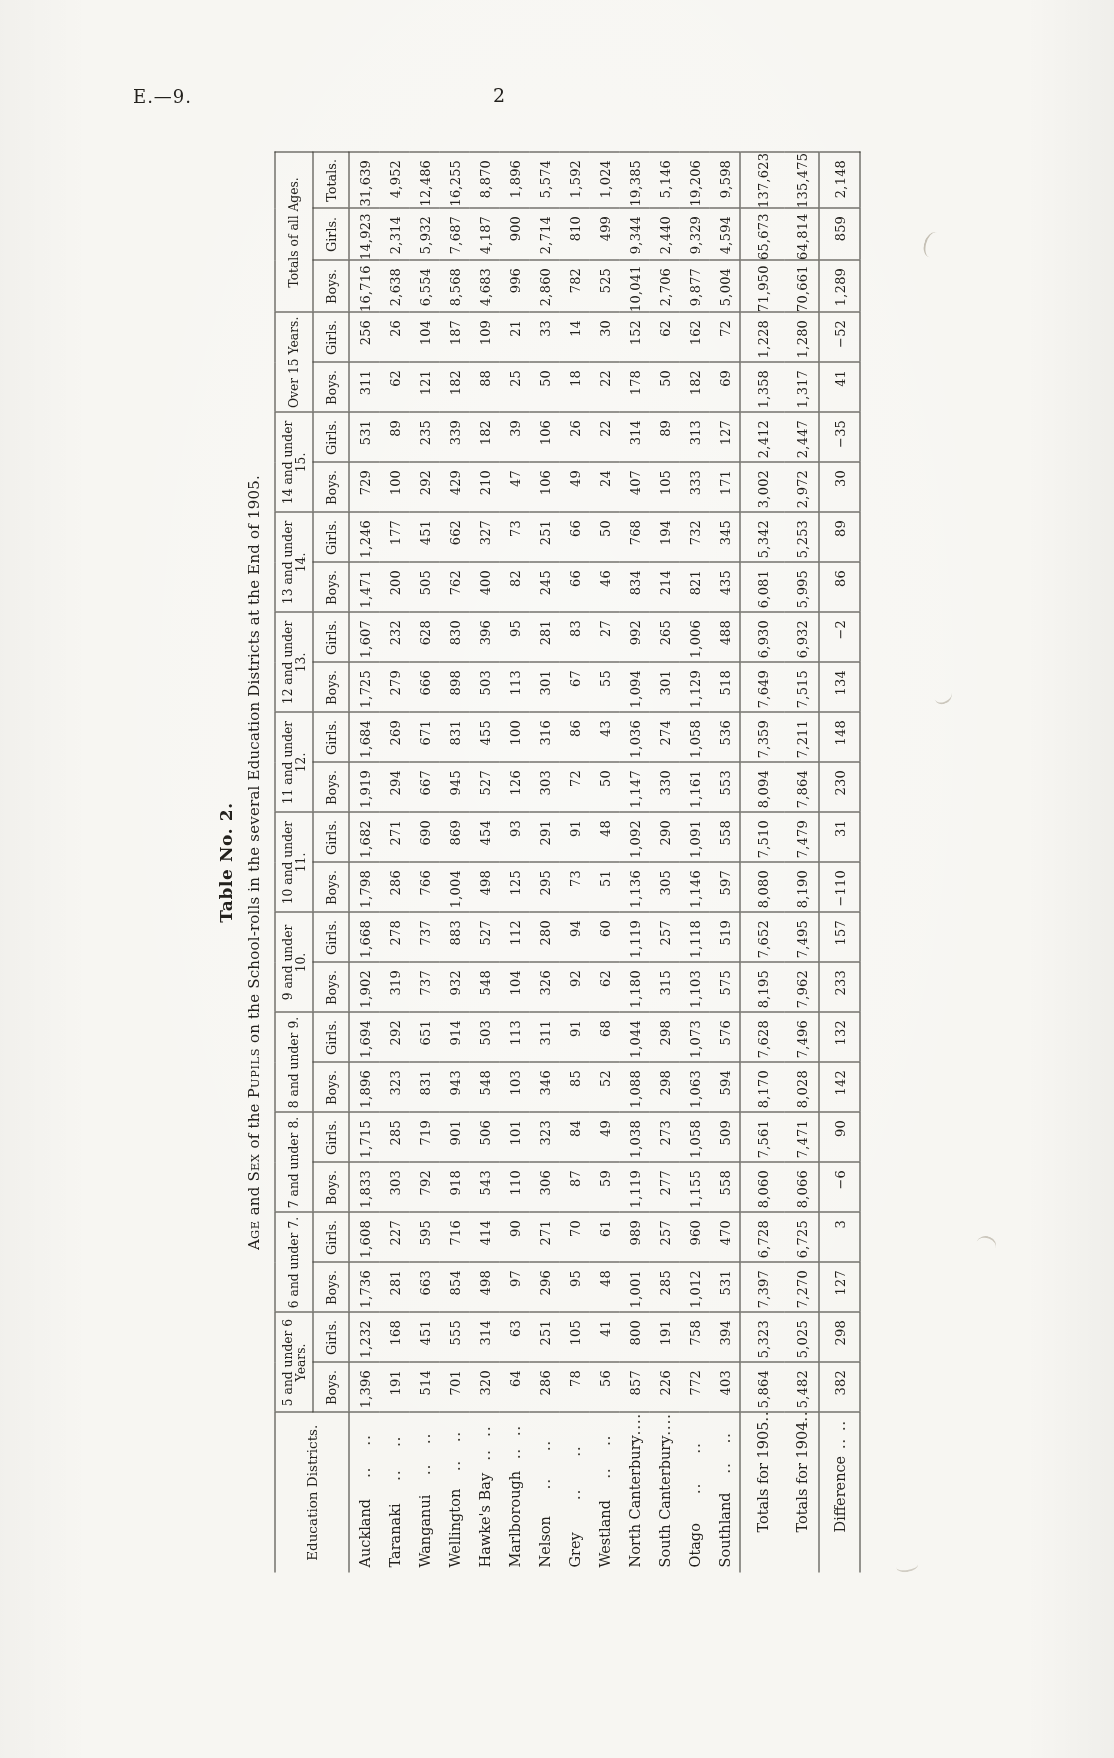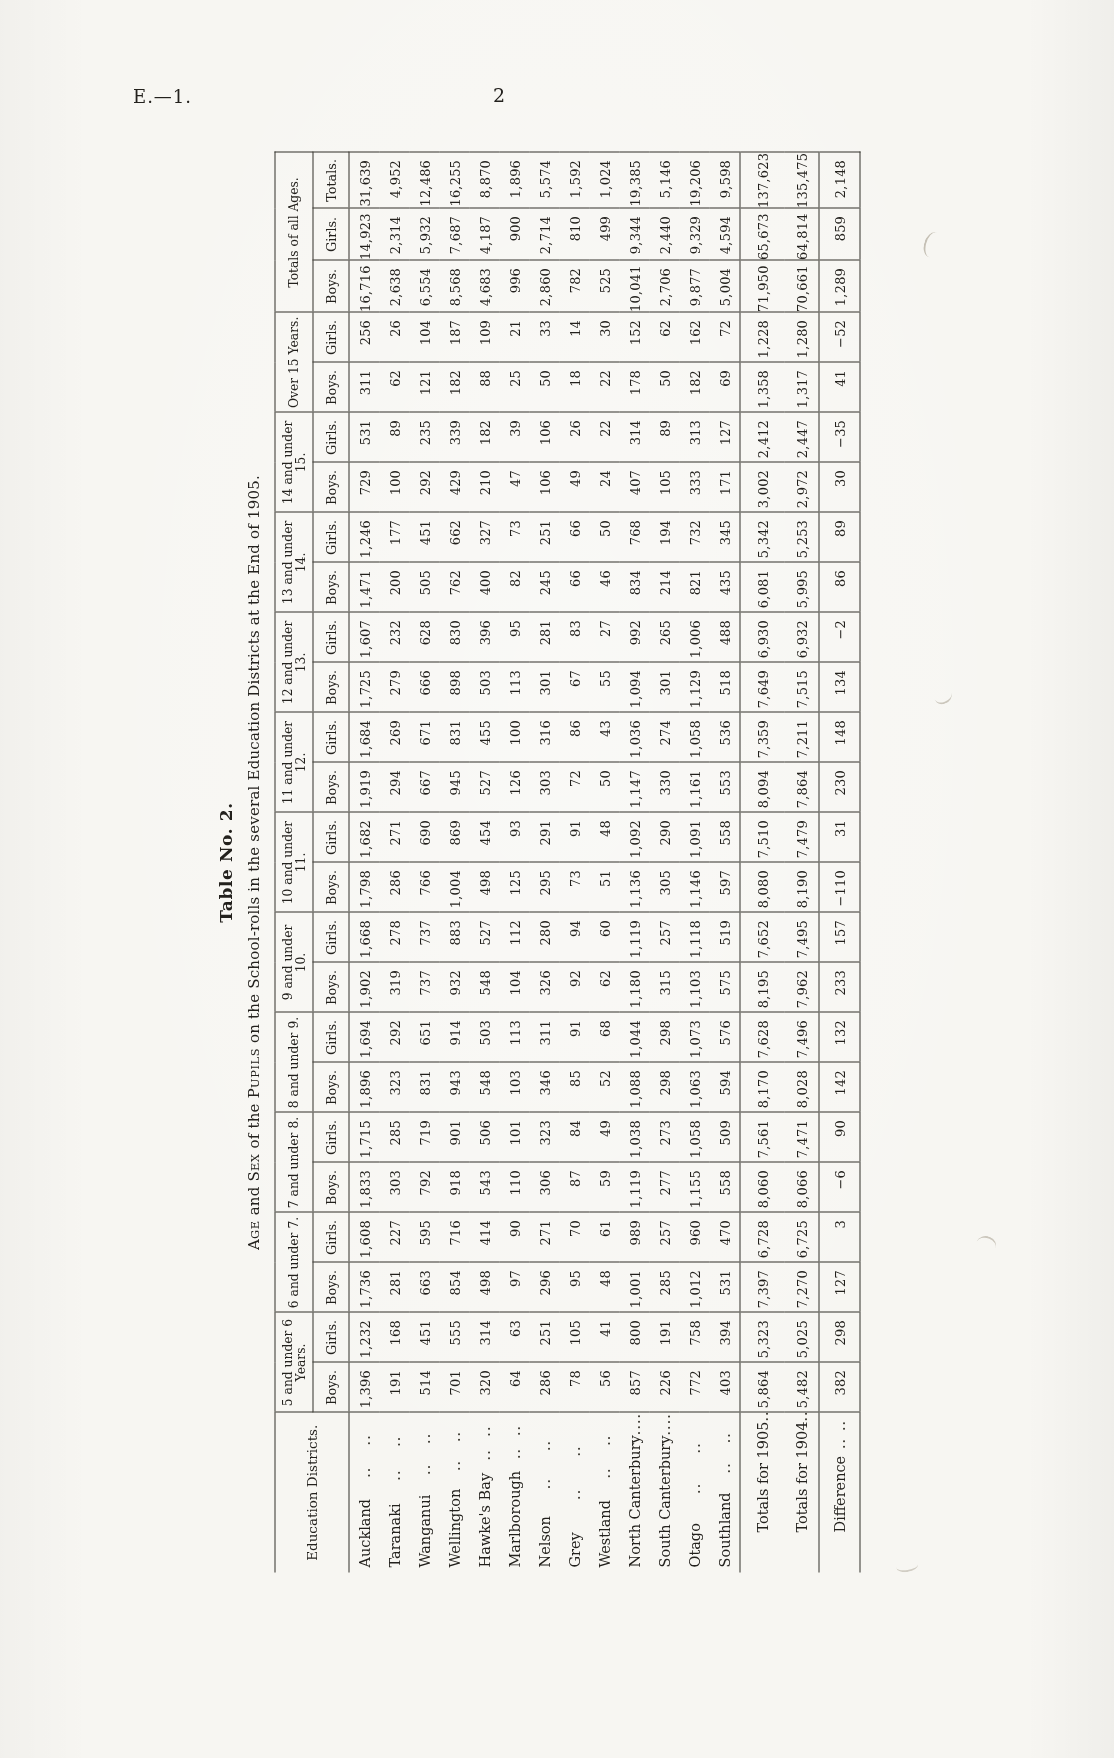--- a/index.html
+++ b/index.html
@@ -67,21 +67,21 @@
   .m1{left:924px;top:232px;width:16px;height:26px;border-left-width:2px;border-radius:60% 0 0 55%;transform:rotate(14deg);opacity:.8;}
   .m2{left:934px;top:688px;width:18px;height:14px;border-bottom-width:2px;border-radius:0 0 70% 60%;transform:rotate(-18deg);opacity:.7;}
   .m3{left:976px;top:1236px;width:20px;height:16px;border-top-width:2px;border-radius:70% 60% 0 0;transform:rotate(22deg);opacity:.7;}
   .m4{left:896px;top:1560px;width:22px;height:10px;border-bottom-width:2px;border-radius:0 0 60% 60%;transform:rotate(-8deg);opacity:.6;}
 </style>
 </head>
 <body>
 
 <div class="paper-shade"></div>
 
-<div class="doc-ref">E.—1.</div>
+<div class="doc-ref">E.—9.</div>
 <div class="page-num">2</div>
 
 <div class="sheet">
   <div class="titleblock">
     <div class="t-title">Table No. 2.</div>
     <div class="t-sub" id="subtitle"><span>A</span><span class="smallcaps">GE</span><span> and </span><span>S</span><span class="smallcaps">EX</span><span> of the </span><span>P</span><span class="smallcaps">UPILS</span><span> on the School-rolls in the several Education Districts at the End of 1905.</span></div>
   </div>
   <table id="pupils-table">
       <colgroup>
         <col style="width: 160px;">

